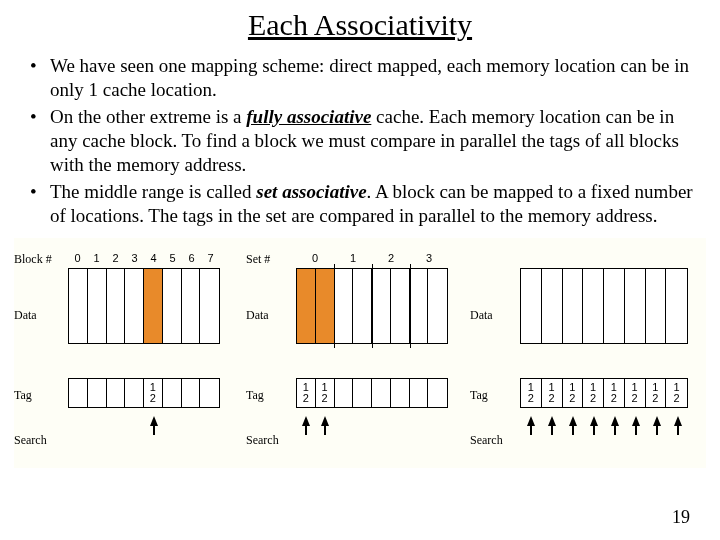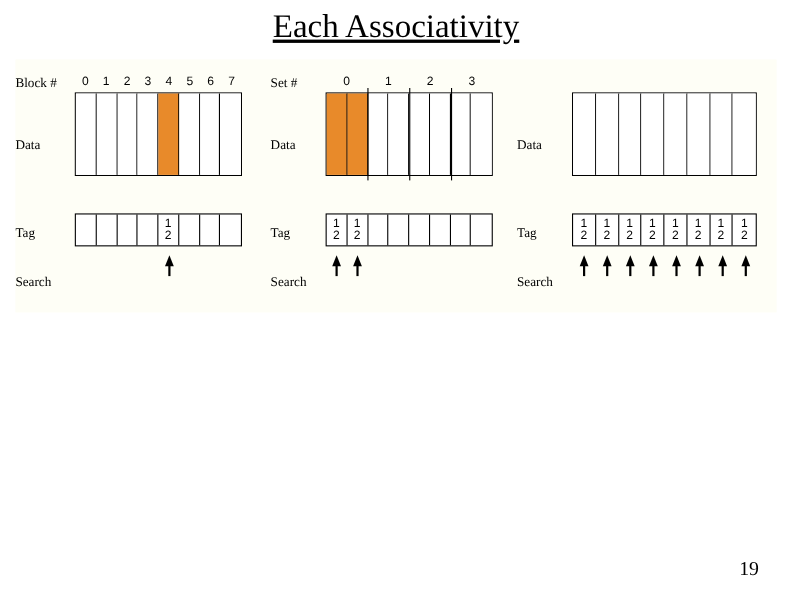--- a/index.html
+++ b/index.html
@@ -118,20 +118,29 @@
   .setdiv {
     position:absolute; width:1px; background:#000;
   }
 </style>
 </head>
 <body>
 
 <h1 class="title">Each Associativity</h1>
 
 <div class="bullets">
+  <div class="bullet">
+    <span>We have seen one mapping scheme: direct mapped, each memory location can be in only 1 cache location.</span>
+  </div>
+  <div class="bullet">
+    <span>On the other extreme is a </span><span class="em-ul">fully associative</span><span> cache. Each memory location can be in any cache block. To find a block we must compare in parallel the tags of all blocks with the memory address.</span>
+  </div>
+  <div class="bullet">
+    <span>The middle range is called </span><span class="em-b">set associative</span><span>. A block can be mapped to a fixed number of locations. The tags in the set are compared in parallel to the memory address.</span>
+  </div>
 </div>
 
 <div class="figure">
 
   <div class="panel p1">
     <span class="lbl row-lbl" style="top:14px;">Block #</span>
     <span class="lbl row-lbl" style="top:70px;">Data</span>
     <span class="lbl row-lbl" style="top:150px;">Tag</span>
     <span class="lbl row-lbl" style="top:195px;">Search</span>
 

